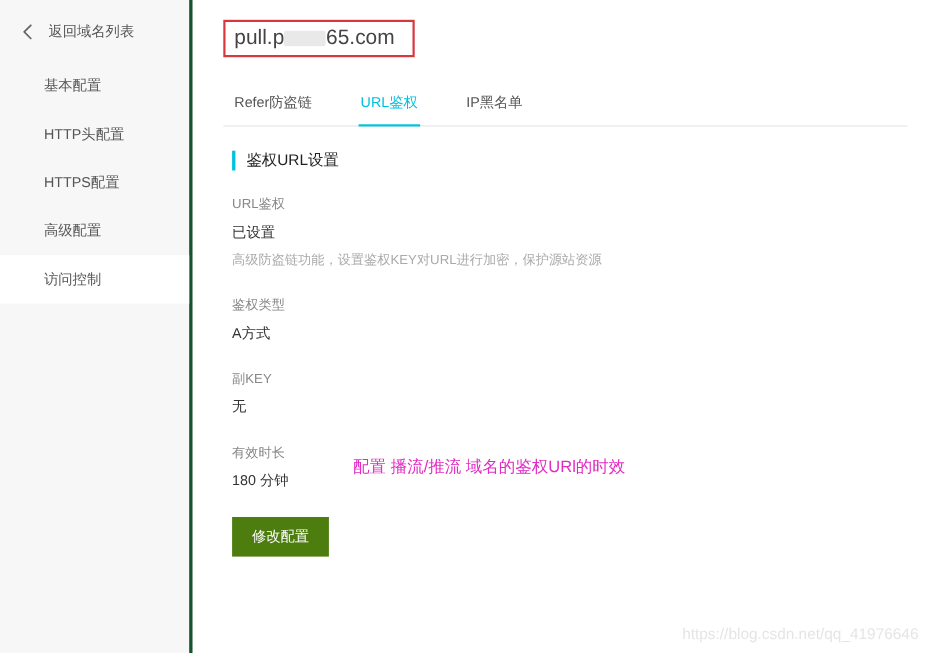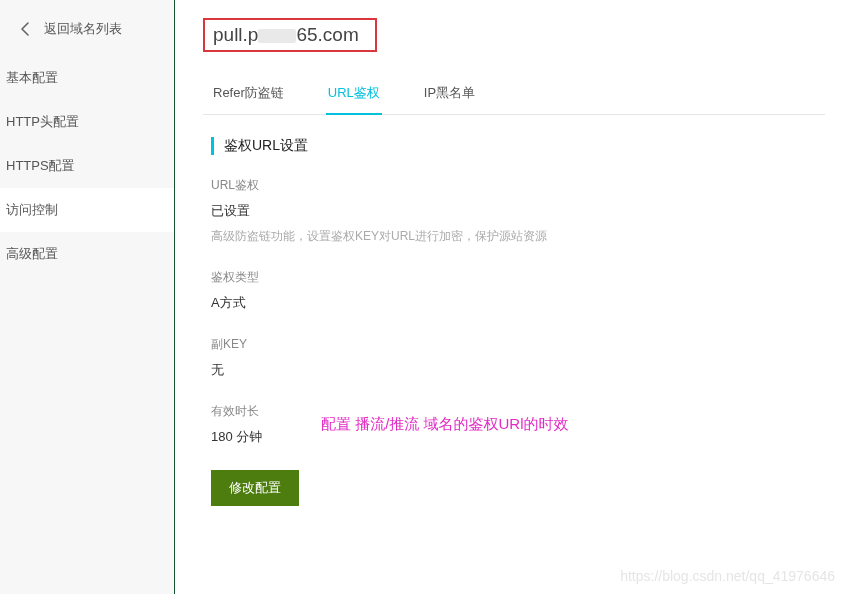--- a/index.html
+++ b/index.html
@@ -10,33 +10,33 @@
     background: #fff;
     width: 853px;
     height: 594px;
     overflow: hidden;
     position: relative;
   }
   .layout { display: flex; height: 100%; }
   .sidebar {
     width: 175px;
     background: #f7f7f7;
-    border-right: 1px solid #14532d;
+    border-right: 3px solid #14532d;
     padding-top: 10px;
   }
   .back-row {
     display: flex;
     align-items: center;
     padding: 10px 18px 18px 18px;
     color: #555;
     cursor: pointer;
   }
   .back-row svg { margin-right: 10px; flex-shrink: 0; }
   .side-item {
-    padding: 13px 6px;
+    padding: 13px 40px;
     color: #555;
     cursor: pointer;
     font-size: 13px;
   }
   .side-item.active { background: #fff; }
   .main {
     flex: 1;
     padding: 18px 28px 18px 28px;
     position: relative;
   }
@@ -128,22 +128,22 @@
   <aside class="sidebar">
     <div class="back-row">
       <svg width="16" height="16" viewBox="0 0 16 16">
           <path d="M10 2 L4 8 L10 14" stroke="#666" stroke-width="1.6" fill="none" stroke-linecap="round" stroke-linejoin="round"></path>
         </svg>
       <span>返回域名列表</span>
     </div>
     <div class="side-item"><span>基本配置</span></div>
     <div class="side-item"><span>HTTP头配置</span></div>
     <div class="side-item"><span>HTTPS配置</span></div>
+    <div class="side-item"><span>高级配置</span></div>
     <div class="side-item active"><span>访问控制</span></div>
-    <div class="side-item"><span>高级配置</span></div>
   </aside>
 
   <main class="main">
     <div class="domain-box">
       <span>pull.</span><span>p</span><span class="smudge" style="width:38px;height:14px"></span><span>65.com</span>
     </div>
 
     <div class="tabs">
       <div class="tab"><span>Refer防盗链</span></div>
       <div class="tab active"><span>URL鉴权</span></div>

